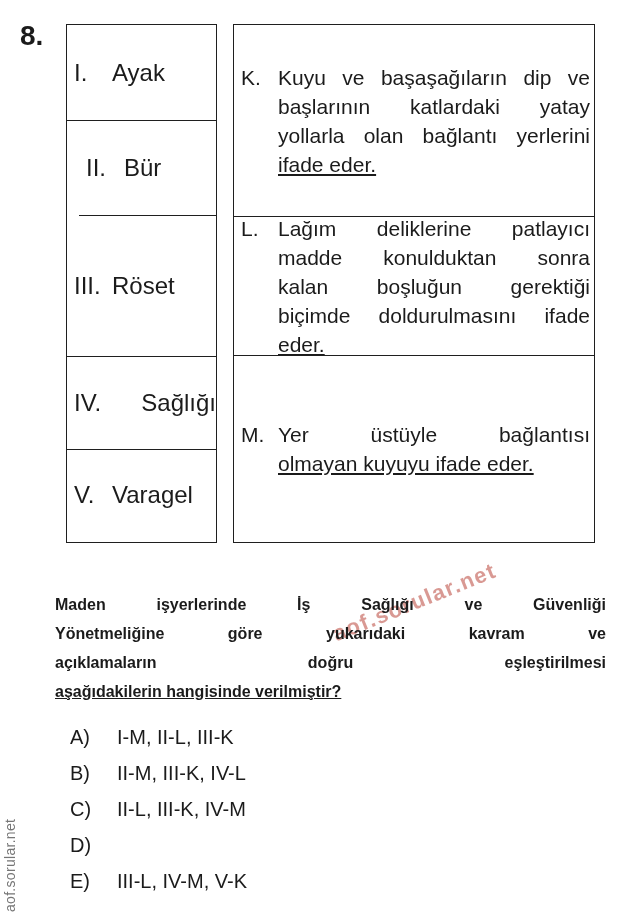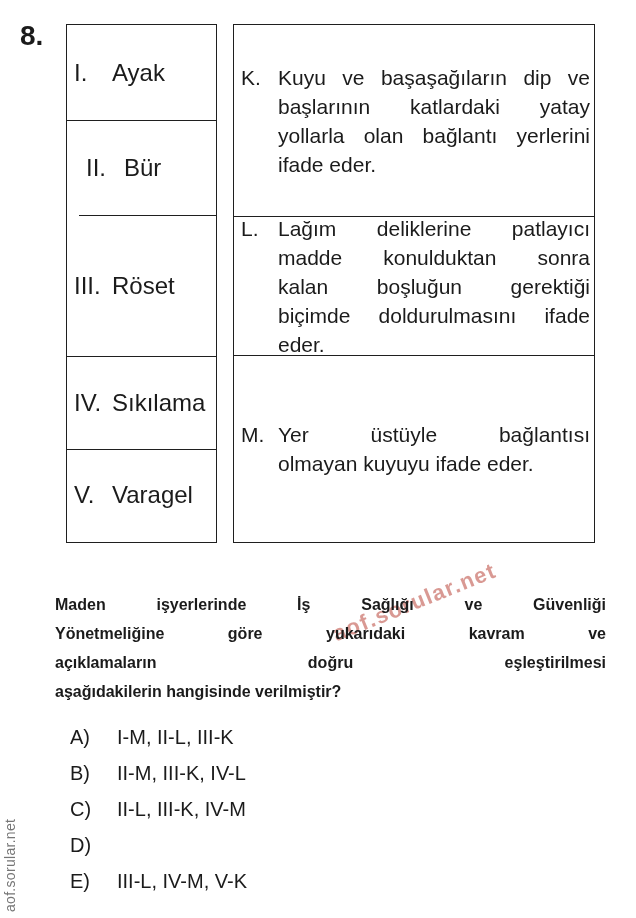--- a/index.html
+++ b/index.html
@@ -35,34 +35,34 @@
   .terms-table { left: 66px; top: 24px; width: 151px; height: 519px; }
   .defs-table  { left: 233px; top: 24px; width: 362px; height: 519px; }
 
   .tbl-row { display: flex; align-items: center; overflow: hidden; }
   .tbl-row:not(:last-child) { border-bottom: 1.6px solid #1f1f1f; }
 
   .terms-table .tbl-row { padding-left: 7px; font-size: 24px; }
   .terms-table .tbl-row:nth-child(1) { height: 96px; }
   .terms-table .tbl-row:nth-child(2) { height: 95px; margin-left: 12px; }
   .terms-table .tbl-row:nth-child(3) { height: 141px; }
-  .terms-table .tbl-row:nth-child(4) { height: 93px; }
+  .terms-table .tbl-row:nth-child(4) { height: 93px; justify-content: space-between; }
   .terms-table .tbl-row:nth-child(5) { height: 90px; }
   .roman { flex: 0 0 38px; }
 
   .defs-table .tbl-row { align-items: center; padding: 0 4px 0 7px; font-size: 21px; }
   .defs-table .tbl-row:nth-child(1) { height: 192px; }
   .defs-table .tbl-row:nth-child(2) { height: 139px; }
   .defs-table .tbl-row:nth-child(3) { height: 185px; }
   .def-inner { display: flex; width: 100%; }
   .def-letter { flex: 0 0 37px; line-height: 29px; }
   .def-text { flex: 1; line-height: 29px; }
 
   .jl  { text-align: justify; text-align-last: justify; }
-  .jlast { text-align: center; text-align-last: left; }
+  .jlast { text-align: center; text-align-last: left; text-decoration: underline; }
 
   
   .question-text {
     position: absolute;
     left: 55px;
     top: 590px;
     width: 551px;
     font-size: 16px;
     font-weight: bold;
     line-height: 29px;
@@ -126,21 +126,21 @@
     <div class="tbl-row">
       <span class="roman">II.</span>
       <span>Bür</span>
     </div>
     <div class="tbl-row">
       <span class="roman">III.</span>
       <span>Röset</span>
     </div>
     <div class="tbl-row">
       <span class="roman">IV.</span>
-      <span>Sıkılama</span>
+      <span>Sağlığı</span>
     </div>
     <div class="tbl-row">
       <span class="roman">V.</span>
       <span>Varagel</span>
     </div>
   </div>
 
   <div class="tbl defs-table">
     <div class="tbl-row">
       <div class="def-inner">

